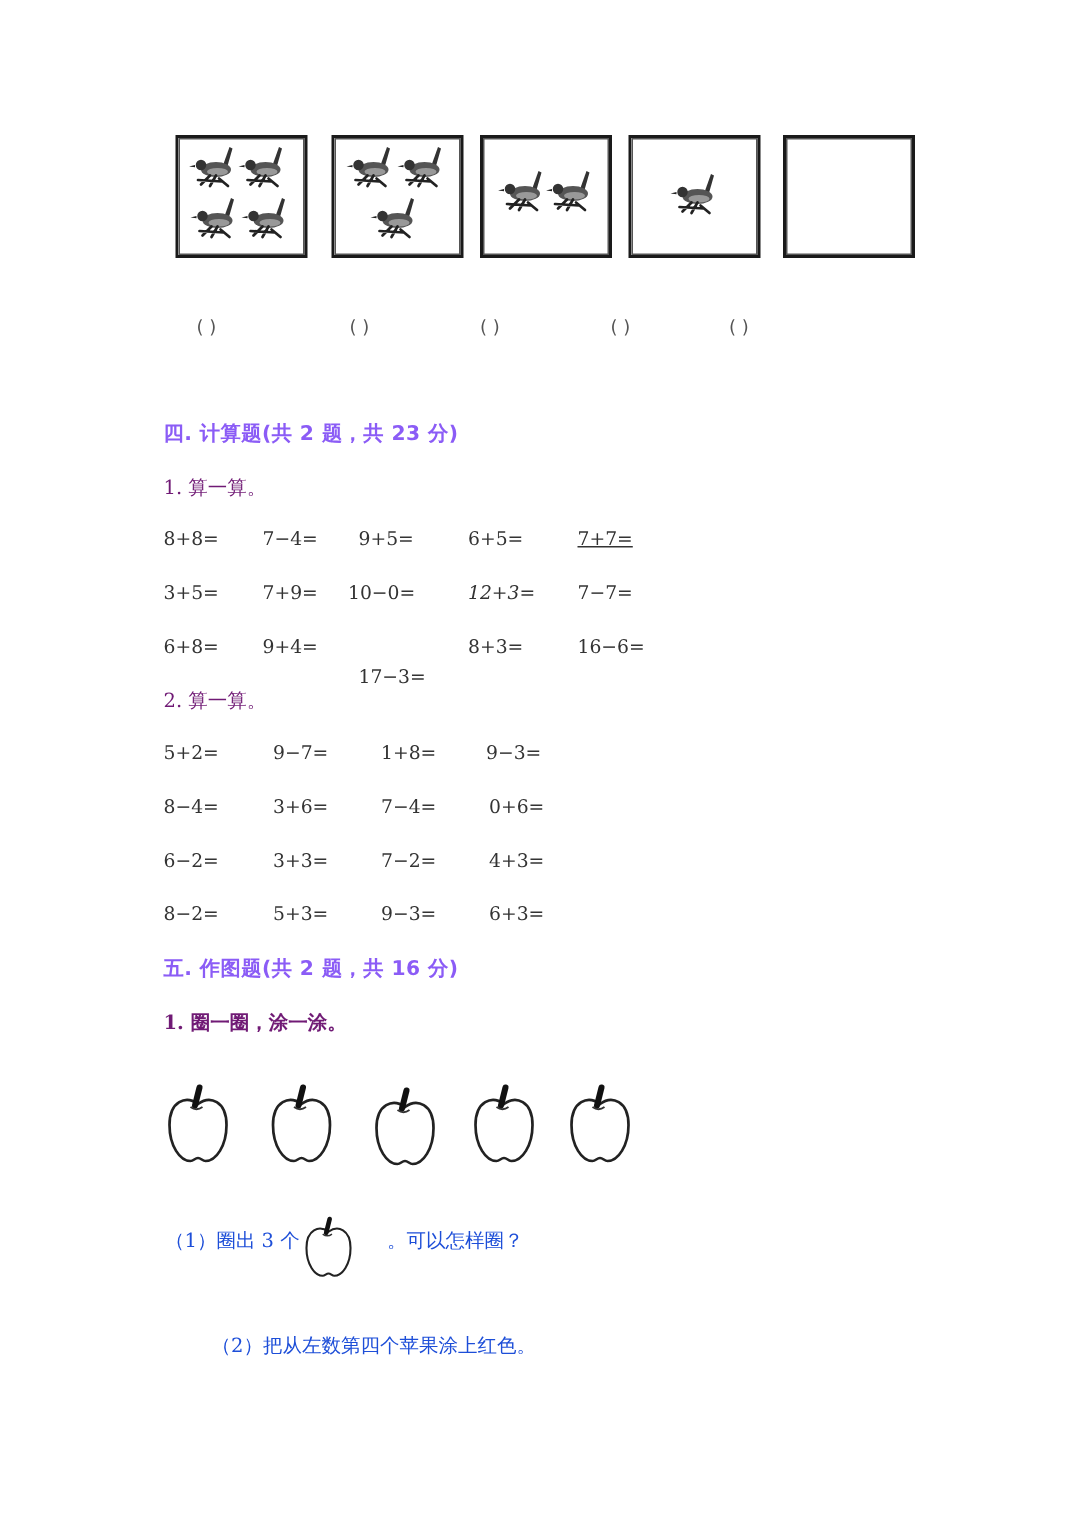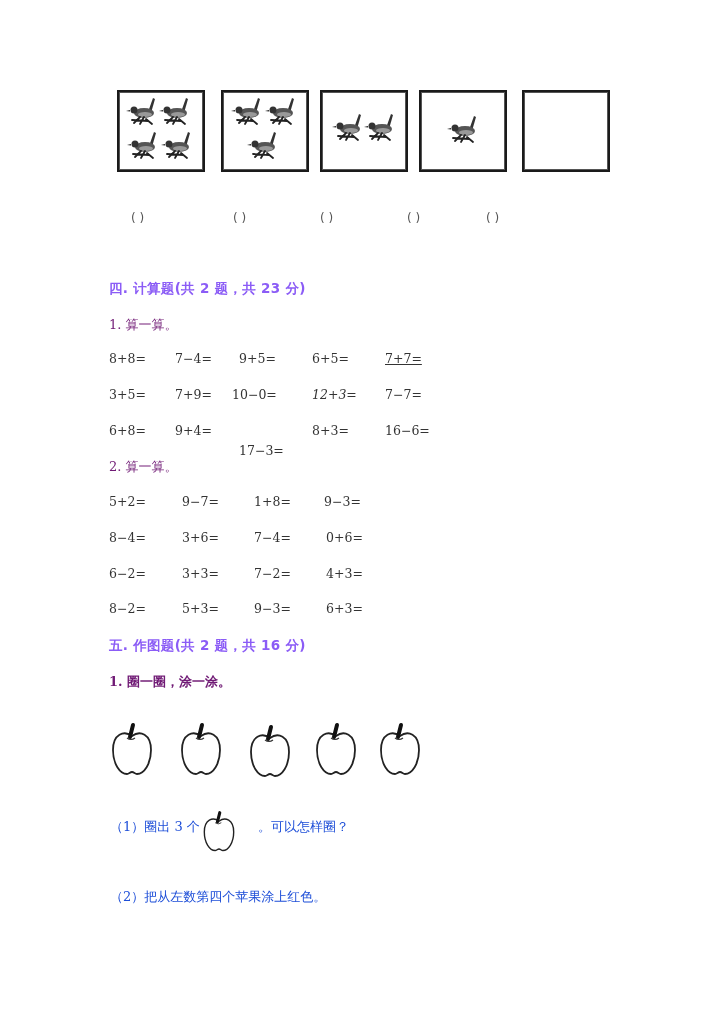--- a/index.html
+++ b/index.html
@@ -161,13 +161,13 @@
 </div>
 
 <div>
   <span class="sub-q" style="top:818px;">（1）圈出 3 个</span>
   <svg class="apple" style="left:202px; top:810px; width:34px; height:44px;" viewBox="0 0 44 56">
       <use href="#apple-shape"></use>
     </svg>
   <span class="sub-q" style="left:258px; top:818px;">。可以怎样圈？</span>
 </div>
 
-<div class="sub-q" style="top:888px;">（2）把从左数第四个苹果涂上红色。</div>
+<div class="sub-q" style="top:888px;margin-left:31px;">（2）把从左数第四个苹果涂上红色。</div>
 
 </body></html>

